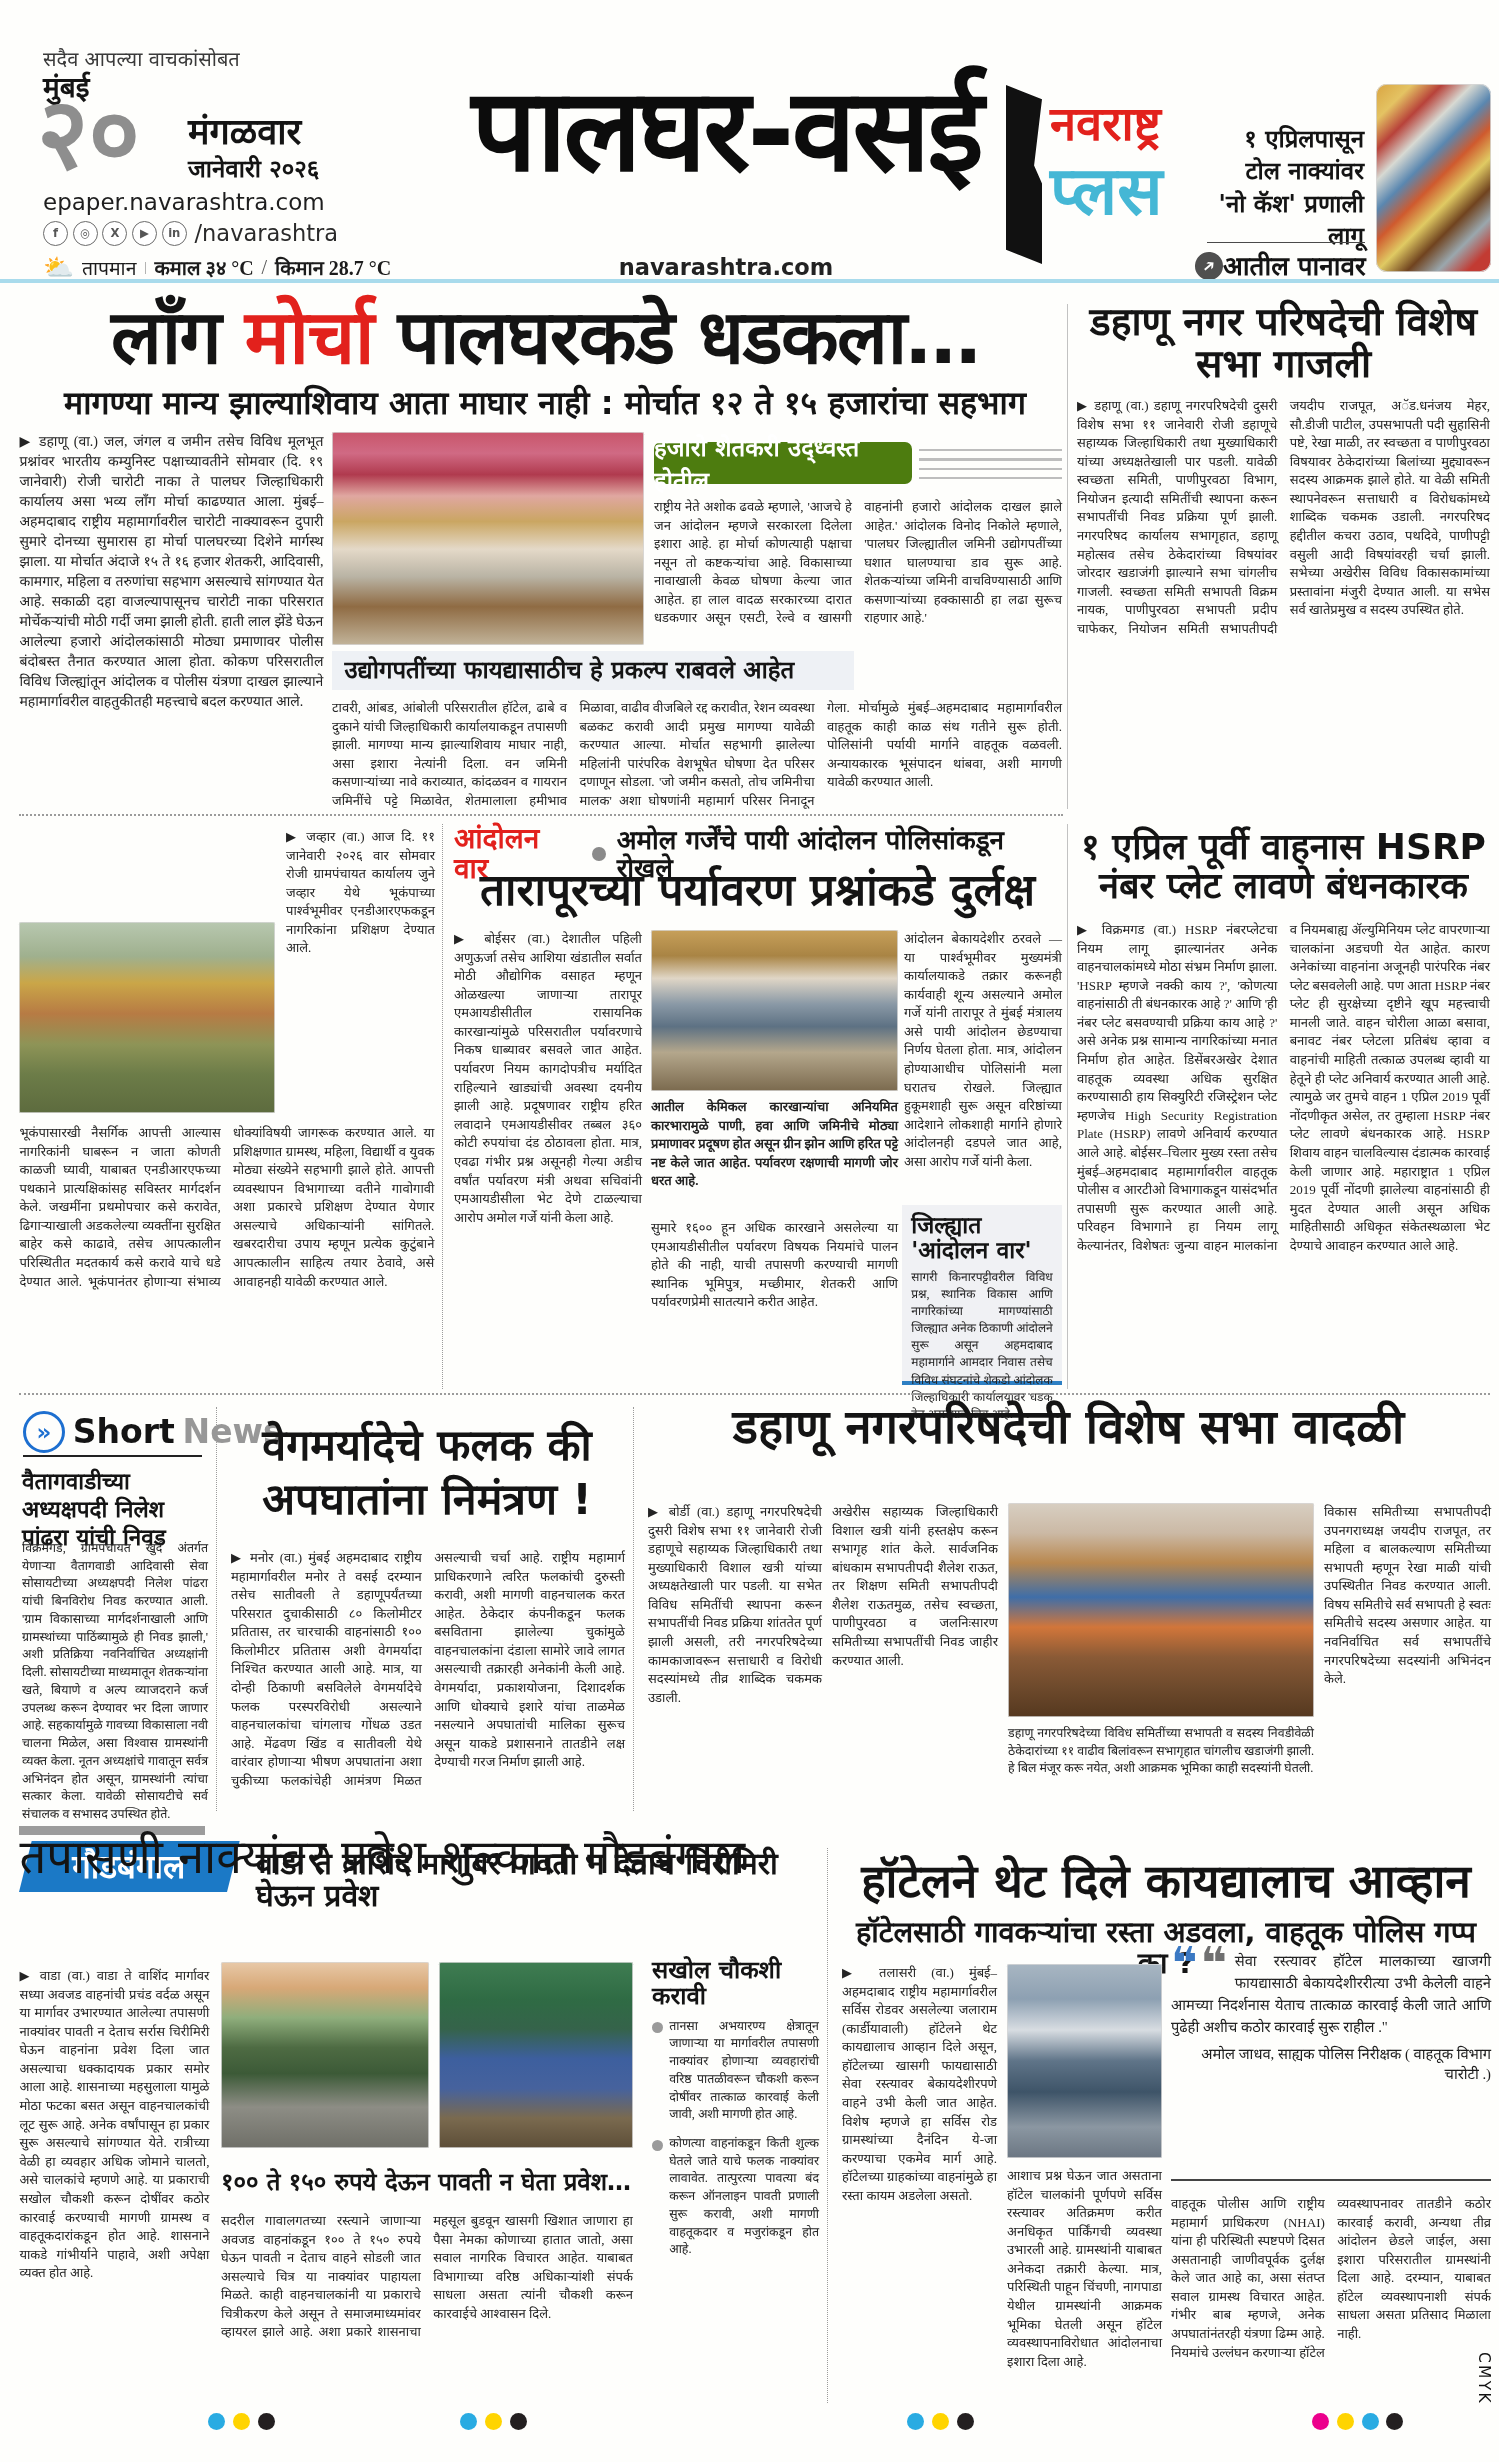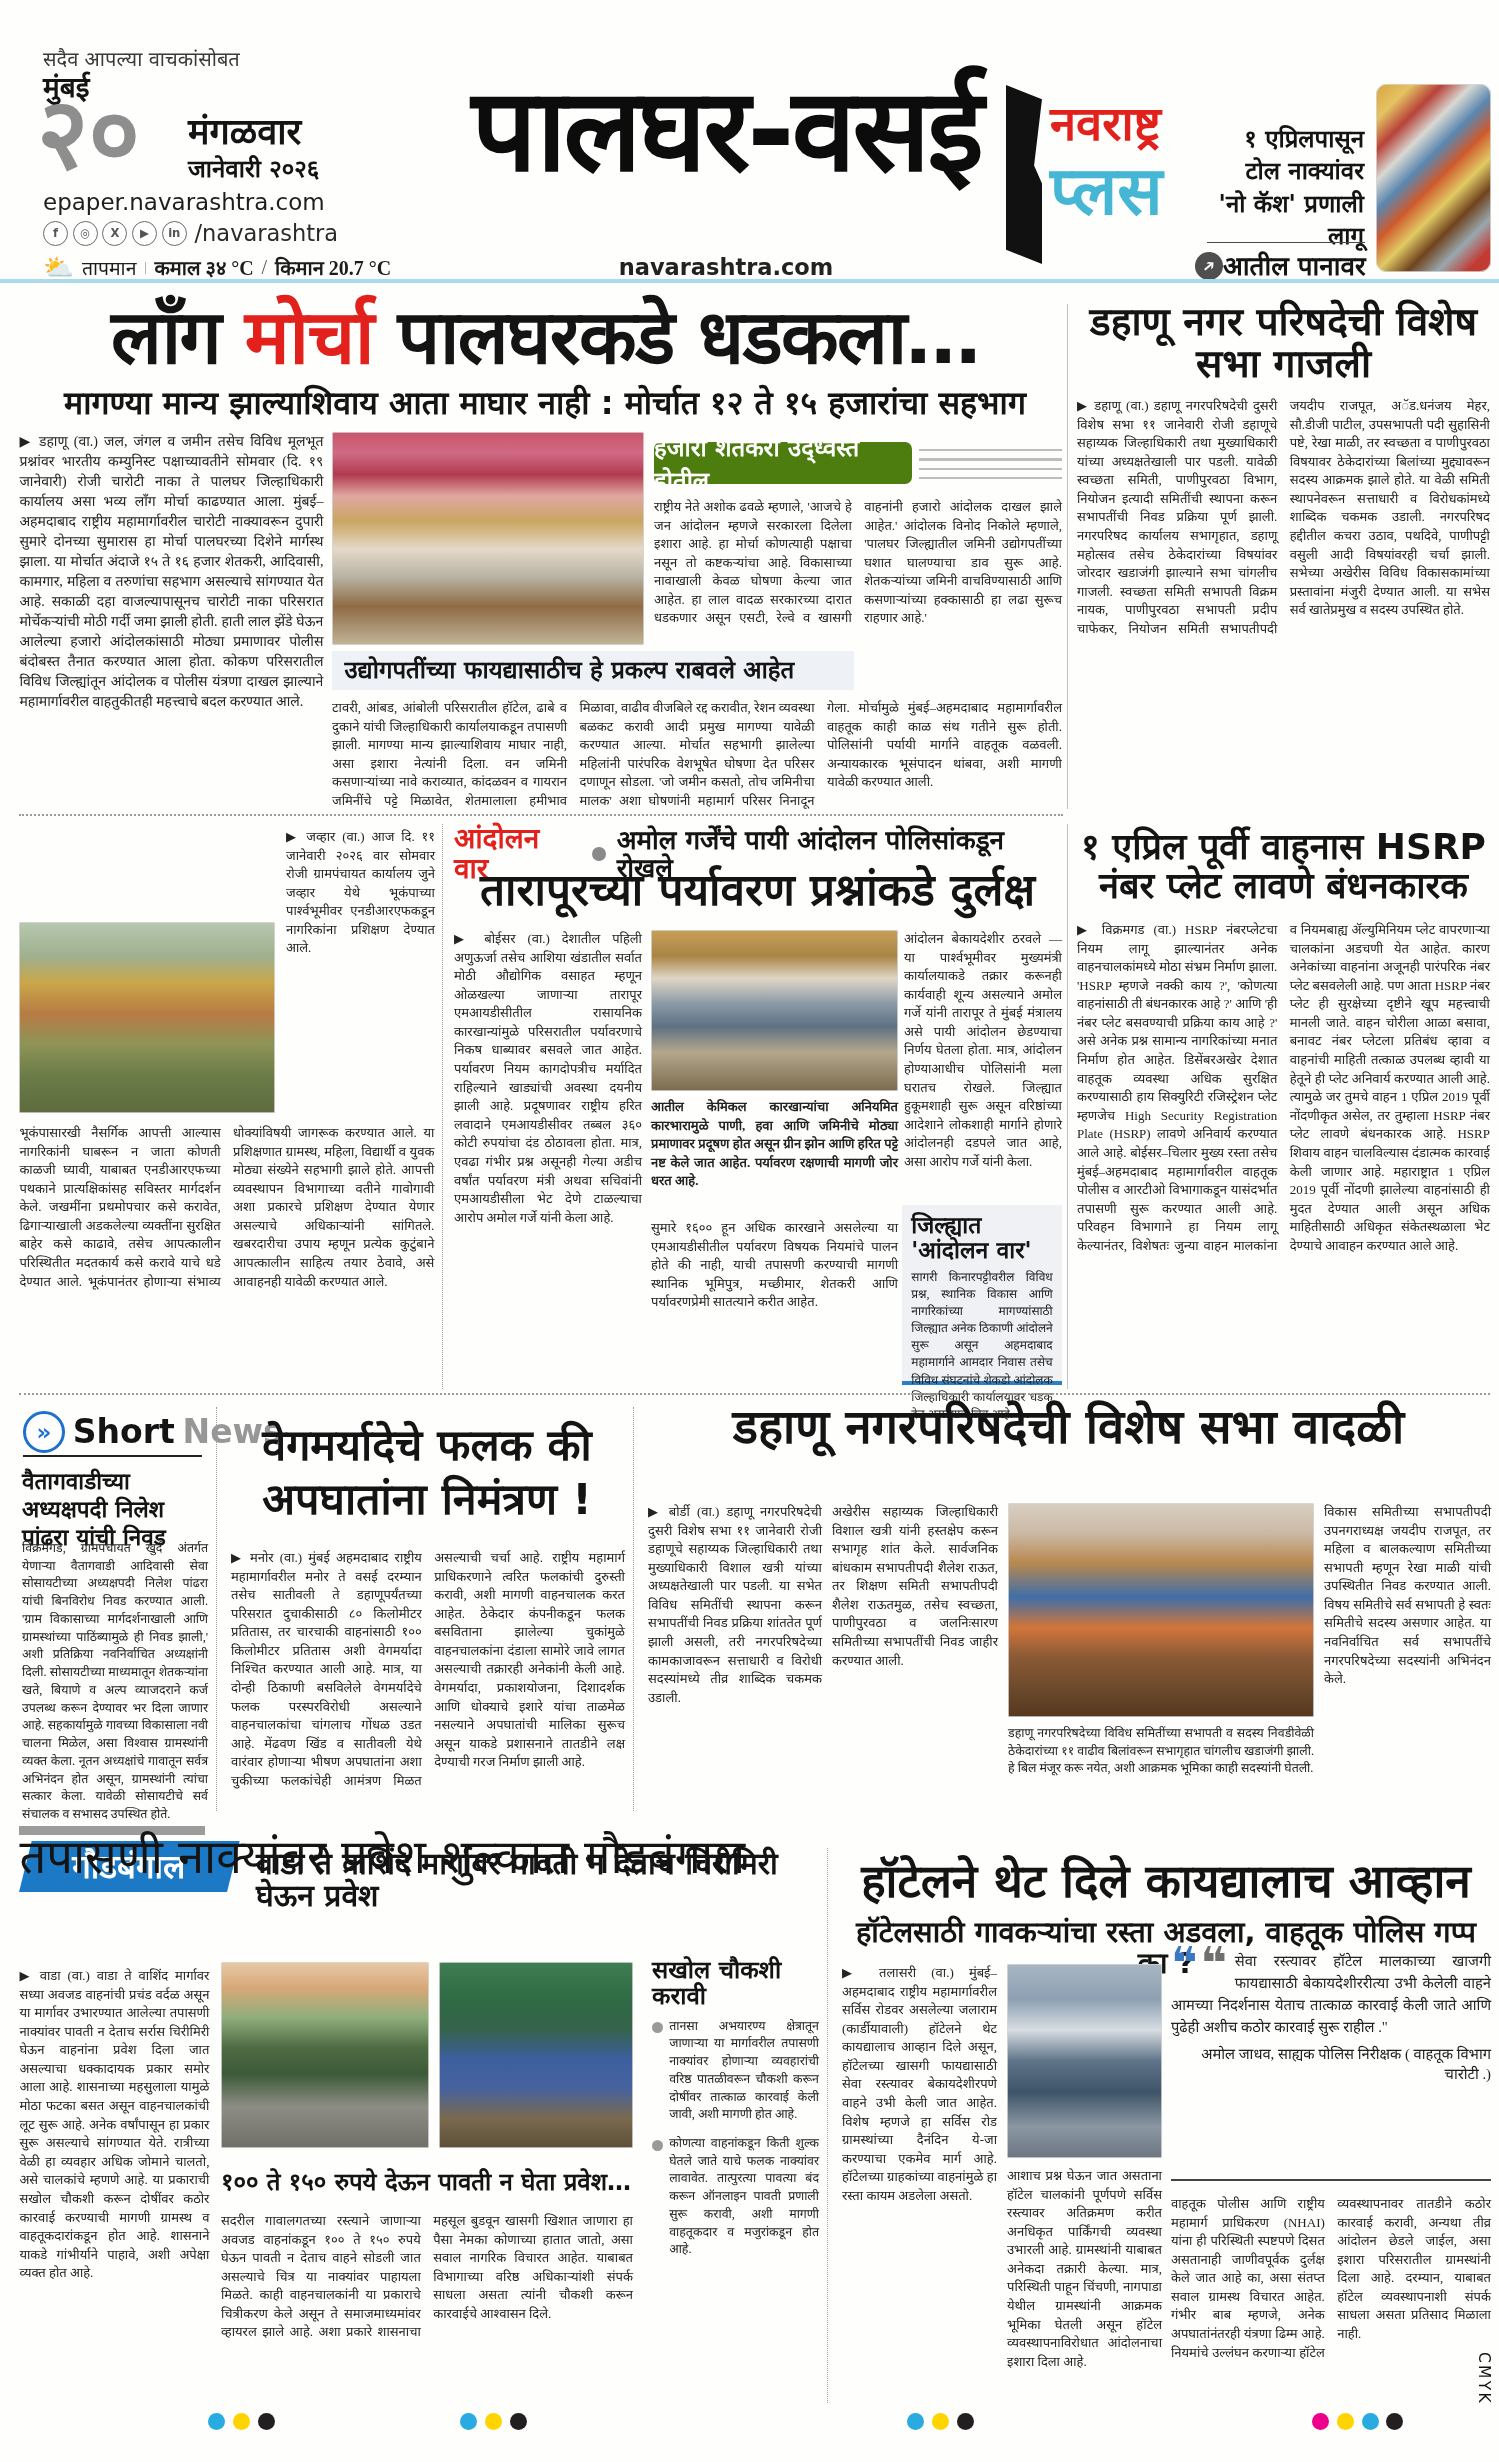--- a/index.html
+++ b/index.html
@@ -44,21 +44,21 @@
     <span class="soc">▶</span>
     <span class="soc">in</span>
     <span style="font-size:22.5px;font-family:'DejaVu Sans',sans-serif;color:#2a2a2a;margin-left:3.1px">/navarashtra</span>
   </div>
   <div class="abs" style="left:43px;top:253px;display:flex;align-items:center;gap:7.8px">
     <span style="font-size:25px;color:#555">⛅</span>
     <span style="font-size:19.4px">तापमान</span>
     <span style="color:#888">|</span>
     <span style="font-size:20px;font-weight:bold">कमाल ३४ °C</span>
     <span style="font-size:20px;color:#555">/</span>
-    <span style="font-size:20px;font-weight:bold">किमान 20.7 °C</span>
+    <span style="font-size:20px;font-weight:bold">किमान 28.7 °C</span>
   </div>
 
   <div class="abs hl center" style="left:423px;top:68px;width:606px;font-size:115px;font-weight:900;letter-spacing:-3.1px;color:#0c0c0c">पालघर-वसई</div>
   <div class="abs hl center" style="left:423px;top:255px;width:606px;font-size:22.5px;font-weight:700;color:#222">navarashtra.com</div>
 
   <div class="abs" style="left:1006px;top:85px;width:36px;height:179px;background:#111;clip-path:polygon(0 0,100% 8%,78% 45%,100% 55%,100% 100%,0 92%)"></div>
   <div class="abs hl" style="left:1050px;top:99px;font-size:47px;font-weight:900;color:#e2211c">नवराष्ट्र</div>
   <div class="abs hl" style="left:1050px;top:155px;font-size:67px;font-weight:900;color:#45b7d5">प्लस</div>
 
   <div class="abs hl" style="left:1195px;top:123px;width:169px;font-size:24px;font-weight:700;text-align:right;white-space:pre-line;line-height:1.35">१ एप्रिलपासून

